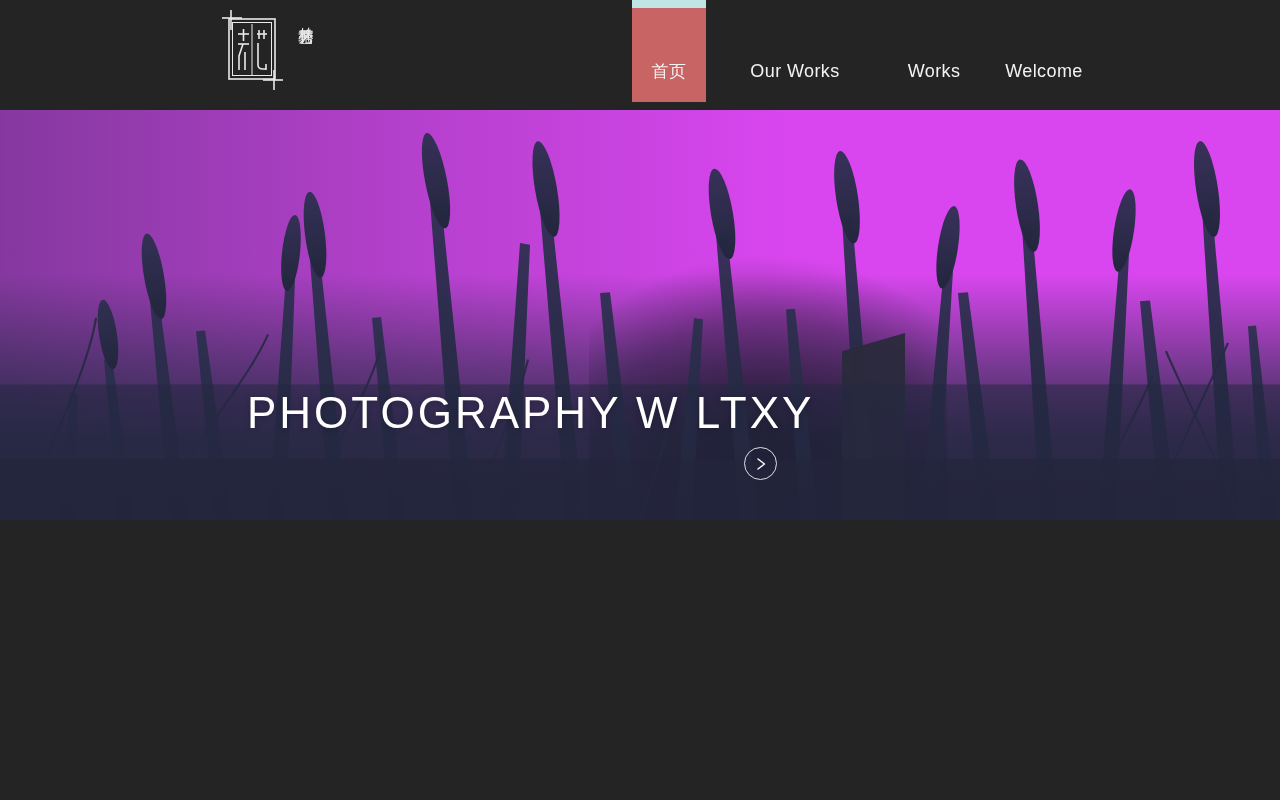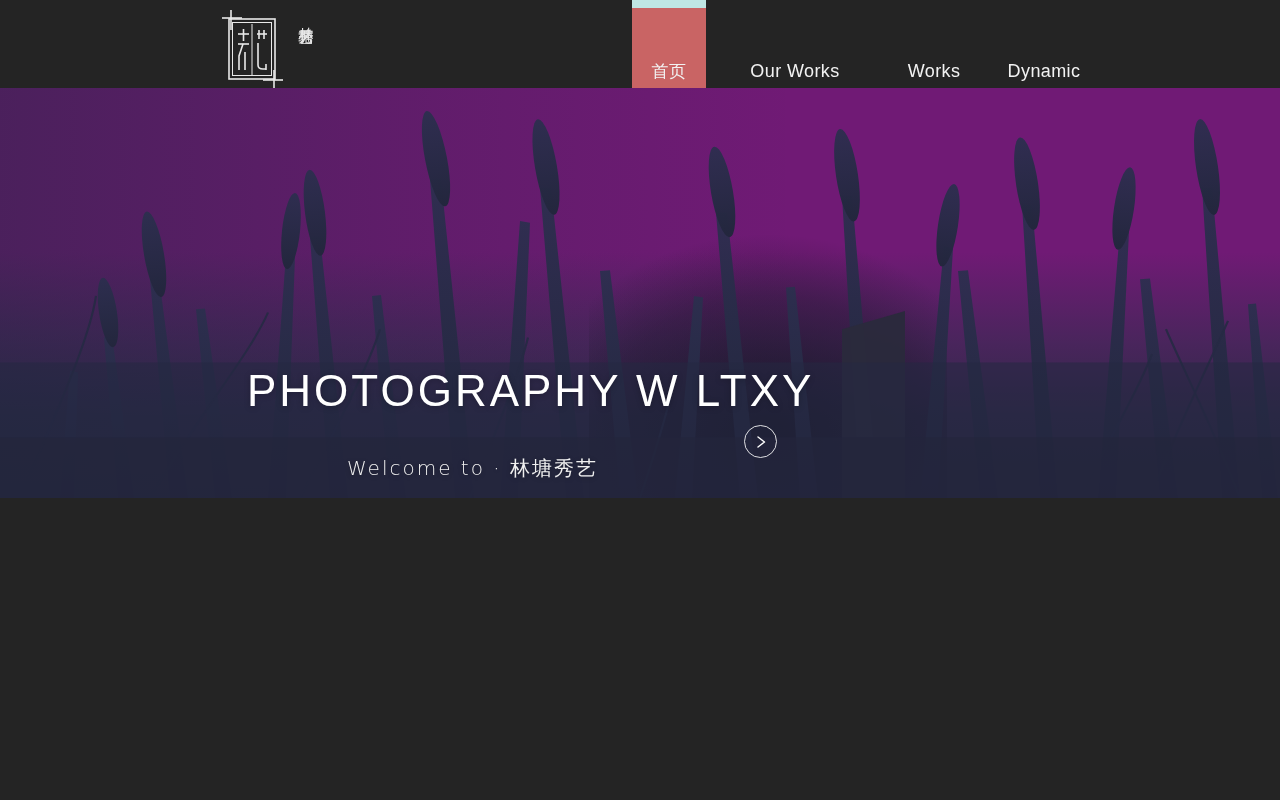--- a/index.html
+++ b/index.html
@@ -36,22 +36,22 @@
   .nav-item .lbl { display:block; transform:translateY(20px); }
   .nav-item.active { background:#c96464; }
   .nav-item.active .accent {
     position:absolute; left:0; top:0; width:100%; height:8px;
     background:#bfe6e4;
   }
   .nav-item.active .lbl { font-size:17px; font-family:"DejaVu Sans", sans-serif; }
 
   
   .hero {
-    position:absolute; left:0; top:88px; width:1280px; height:410px;
-    overflow:hidden; background:#701a75;
+    position:absolute; left:0; top:110px; width:1280px; height:410px;
+    overflow:hidden; background:#d946ef;
   }
   .hero-sky {
     position:absolute; inset:0;
     background:
       radial-gradient(ellipse 520px 300px at 76% 24%, rgba(255,214,170,0.95) 0%, rgba(250,196,152,0.6) 38%, rgba(222,160,140,0.12) 66%, rgba(0,0,0,0) 80%),
       radial-gradient(ellipse 260px 190px at 84% 72%, rgba(255,150,90,0.55) 0%, rgba(220,110,80,0.22) 50%, rgba(0,0,0,0) 78%),
       radial-gradient(ellipse 420px 300px at 97% 40%, rgba(140,200,205,0.45) 0%, rgba(0,0,0,0) 70%),
       linear-gradient(to bottom,
         #4e7d97 0%, #5a86a0 10%, #63909f 20%,
         #5b7e93 32%, #4a6480 46%, #3b4d६8 56%,
@@ -141,21 +141,21 @@
       <span class="accent"></span>
       <span class="lbl">首页</span>
     </div>
     <div class="nav-item" style="left:140px;width:110px;">
       <span class="lbl">Our Works</span>
     </div>
     <div class="nav-item" style="left:292px;width:84px;">
       <span class="lbl">Works</span>
     </div>
     <div class="nav-item" style="left:396px;width:96px;">
-      <span class="lbl">Dynamic</span>
+      <span class="lbl">Welcome</span>
     </div>
   </nav>
 </div>
 
 <div class="hero">
   <div class="hero-sky"></div>
   <div class="hero-sky2"></div>
   <div class="hero-dark-left"></div>
   <div class="hero-dark-mid"></div>
 
@@ -219,21 +219,20 @@
         <path d="M1080 493 C 1110 420, 1140 360, 1152 320"></path>
       </g>
 
       <rect x="0" y="330" width="1280" height="163" fill="#242842" opacity="0.55"></rect>
       <rect x="0" y="420" width="1280" height="73" fill="#23253c" opacity="0.7"></rect>
     </svg>
   </div>
 
   <div class="hero-copy">
     <div class="hero-title">PHOTOGRAPHY  W  LTXY</div>
-    <div class="hero-sub">Welcome  to  ·  林塘秀艺</div>
     <div class="play-btn">
       <span>
         <svg width="12" height="14" viewBox="0 0 12 14">
           <path d="M3 2 L9.5 7 L3 12" stroke="#ffffff" stroke-width="1.4" fill="none" stroke-linecap="round" stroke-linejoin="round"></path>
         </svg>
       </span>
     </div>
   </div>
 </div>
 

